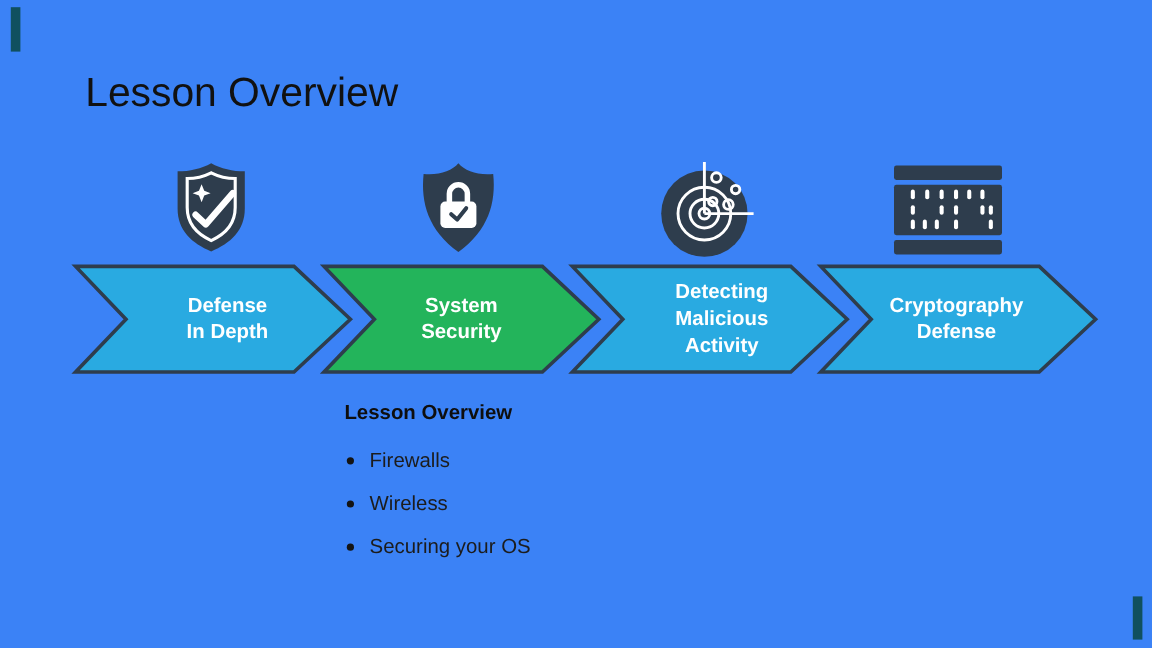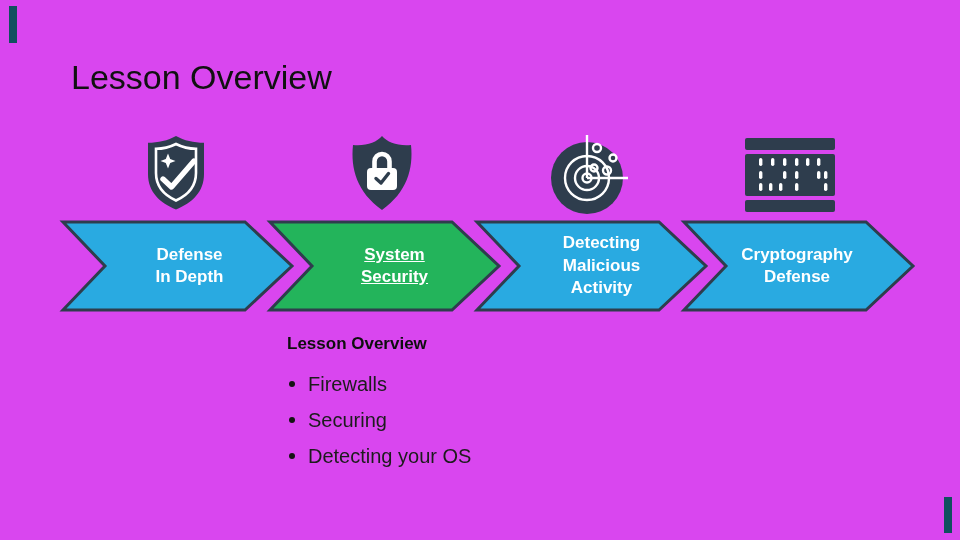--- a/index.html
+++ b/index.html
@@ -1,36 +1,36 @@
 <!DOCTYPE html>
 <html style="--blue: #29AAE1; --green: #23B45B; --dark: #2E3D4D; --corner: #10505F;"><head>
 <meta charset="utf-8">
 <style>
   html,body{margin:0;padding:0;background:#fff;}
-  .slide{position:relative;width:960px;height:540px;background:#d946ef;overflow:hidden;
+  .slide{position:relative;width:960px;height:540px;background:#3b82f6;overflow:hidden;
          font-family:"Liberation Sans",sans-serif;}
   .corner{position:absolute;}
   .corner-tl{left:9px;top:6px;width:8px;height:37px;background:var(--corner);}
   .corner-br{right:8px;bottom:7px;width:8px;height:36px;background:var(--corner);}
   .title{position:absolute;left:71px;top:58px;margin:0;font-size:34px;font-weight:400;
          color:#111;letter-spacing:0;}
   .icon{position:absolute;}
   .icon svg{display:block;}
   .chevrons{position:absolute;left:0;top:220px;}
   .chev-label{position:absolute;top:222px;height:88px;display:flex;align-items:center;
               justify-content:center;text-align:center;color:#ffffff;font-weight:bold;
               font-size:17px;line-height:1.32;white-space:pre-line;pointer-events:none;}
   .lbl-1{left:92px;width:195px;}
-  .lbl-2{left:297px;width:195px;text-decoration:underline;}
+  .lbl-2{left:287px;width:195px;}
   .lbl-3{left:504px;width:195px;}
   .lbl-4{left:697px;width:200px;}
   .details{position:absolute;left:287px;top:334px;}
   .details h2{margin:0;font-size:17px;font-weight:bold;color:#0e0e0e;}
   .details ul{list-style:none;margin:12px 0 0 0;padding:0;}
-  .details li{display:flex;align-items:center;height:36px;font-size:20px;color:#1c1c1c;}
+  .details li{display:flex;align-items:center;height:36px;font-size:17px;color:#1c1c1c;}
   .dot{width:6px;height:6px;border-radius:50%;background:#141414;margin:0 13px 0 2px;flex:0 0 auto;}
 </style>
 </head>
 <body>
 
 <div class="slide">
 
   <div class="corner corner-tl"></div>
   <div class="corner corner-br"></div>
 
@@ -114,22 +114,22 @@
 
   <div class="details">
     <h2>Lesson Overview</h2>
     <ul>
       <li>
           <span class="dot"></span>
           <span>Firewalls</span>
         </li>
       <li>
           <span class="dot"></span>
-          <span>Securing</span>
+          <span>Wireless</span>
         </li>
       <li>
           <span class="dot"></span>
-          <span>Detecting your OS</span>
+          <span>Securing your OS</span>
         </li>
     </ul>
   </div>
 
 </div>
 
 </body></html>

